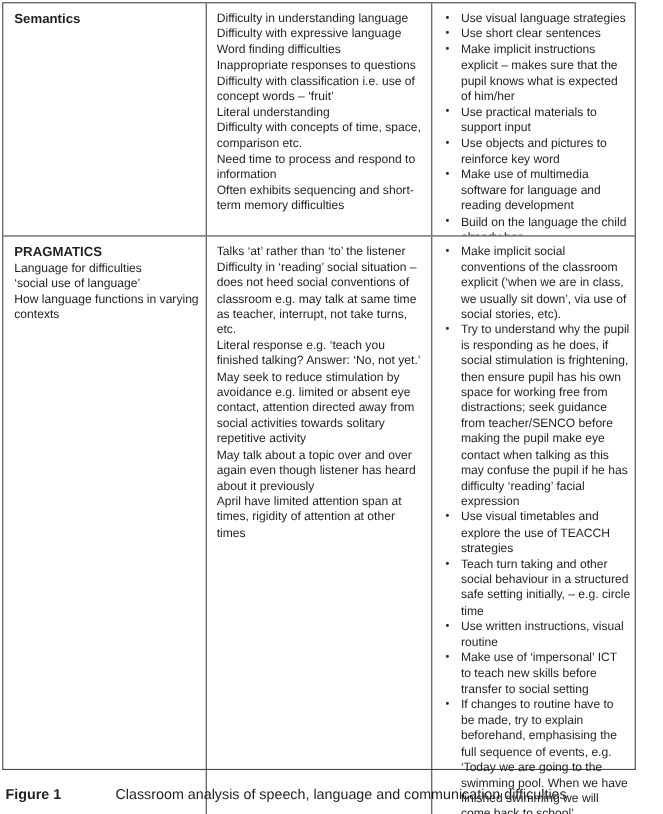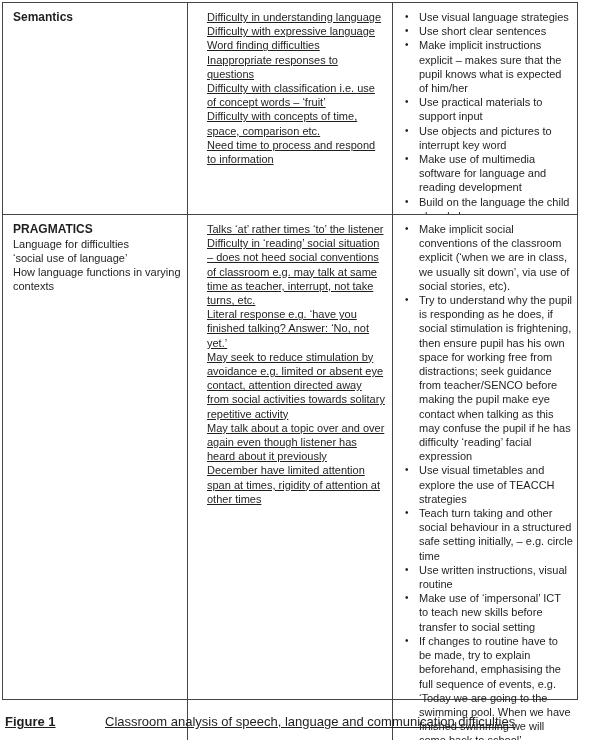--- a/index.html
+++ b/index.html
@@ -29,21 +29,21 @@
   .t-row.row-semantics{height:211px;}
   .t-row.row-pragmatics{flex:1; border-top:1.5px solid #454545;}
   .cell{
     box-sizing:border-box;
     padding:7px 6px 6px 10px;
     font-size:11px;
     line-height:14.2px;
     overflow:hidden;
   }
   .cell.c2,.cell.c3{border-left:1.5px solid #454545;}
-  .cell.c2{padding-left:19px;text-decoration:underline;}
+  .cell.c2{padding-left:9px;}
   .cell.c3{padding-left:12px; padding-right:4px;}
   .term-title{
     font-weight:bold;
     font-size:12px;
     line-height:14.5px;
   }
   .def-line{margin:0;}
   .item{margin:0;}
   .bullet-item{
     display:flex;
@@ -57,21 +57,20 @@
   }
   .bullet-item .bt{flex:1;}
   .caption{
     position:absolute;
     left:5px; top:714px;
     width:595px;
     display:flex;
     align-items:baseline;
     font-size:13px;
     line-height:16px;
-    text-decoration:underline;
   }
   .caption .cap-label{
     font-weight:bold;
     flex:0 0 100px;
   }
 </style>
 </head>
 <body>
 
 <div class="figure-table">
@@ -79,43 +78,45 @@
   <div class="t-row row-semantics">
     <div class="cell c1">
       <div class="term-title">Semantics</div>
     </div>
     <div class="cell c2">
         <div class="item">Difficulty in understanding language</div>
         <div class="item">Difficulty with expressive language</div>
         <div class="item">Word finding difficulties</div>
         <div class="item">Inappropriate responses to questions</div>
         <div class="item">Difficulty with classification i.e. use of concept words – ‘fruit’</div>
+        <div class="item">Literal understanding</div>
         <div class="item">Difficulty with concepts of time, space, comparison etc.</div>
         <div class="item">Need time to process and respond to information</div>
+        <div class="item">Often exhibits sequencing and short-term memory difficulties</div>
       </div>
     <div class="cell c3">
         <div class="bullet-item">
           <span class="dot">•</span>
           <span class="bt">Use visual language strategies</span>
         </div>
         <div class="bullet-item">
           <span class="dot">•</span>
           <span class="bt">Use short clear sentences</span>
         </div>
         <div class="bullet-item">
           <span class="dot">•</span>
           <span class="bt">Make implicit instructions explicit – makes sure that the pupil knows what is expected of him/her</span>
         </div>
         <div class="bullet-item">
           <span class="dot">•</span>
           <span class="bt">Use practical materials to support input</span>
         </div>
         <div class="bullet-item">
           <span class="dot">•</span>
-          <span class="bt">Use objects and pictures to interrupt key word</span>
+          <span class="bt">Use objects and pictures to reinforce key word</span>
         </div>
         <div class="bullet-item">
           <span class="dot">•</span>
           <span class="bt">Make use of multimedia software for language and reading development</span>
         </div>
         <div class="bullet-item">
           <span class="dot">•</span>
           <span class="bt">Build on the language the child already has</span>
         </div>
       </div>
@@ -124,26 +125,26 @@
   <div class="t-row row-pragmatics">
     <div class="cell c1">
       <div class="term-title">PRAGMATICS</div>
       <div>
           <div class="def-line">Language for difficulties</div>
           <div class="def-line">‘social use of language’</div>
           <div class="def-line">How language functions in varying contexts</div>
         </div>
     </div>
     <div class="cell c2">
-        <div class="item">Talks ‘at’ rather times ‘to’ the listener</div>
+        <div class="item">Talks ‘at’ rather than ‘to’ the listener</div>
         <div class="item">Difficulty in ‘reading’ social situation – does not heed social conventions of classroom e.g. may talk at same time as teacher, interrupt, not take turns, etc.</div>
-        <div class="item">Literal response e.g. ‘have you finished talking? Answer: ‘No, not yet.’</div>
+        <div class="item">Literal response e.g. ‘teach you finished talking? Answer: ‘No, not yet.’</div>
         <div class="item">May seek to reduce stimulation by avoidance e.g. limited or absent eye contact, attention directed away from social activities towards solitary repetitive activity</div>
         <div class="item">May talk about a topic over and over again even though listener has heard about it previously</div>
-        <div class="item">December have limited attention span at times, rigidity of attention at other times</div>
+        <div class="item">April have limited attention span at times, rigidity of attention at other times</div>
       </div>
     <div class="cell c3">
         <div class="bullet-item">
           <span class="dot">•</span>
           <span class="bt">Make implicit social conventions of the classroom explicit (‘when we are in class, we usually sit down’, via use of social stories, etc).</span>
         </div>
         <div class="bullet-item">
           <span class="dot">•</span>
           <span class="bt">Try to understand why the pupil is responding as he does, if social stimulation is frightening, then ensure pupil has his own space for working free from distractions; seek guidance from teacher/SENCO before making the pupil make eye contact when talking as this may confuse the pupil if he has difficulty ‘reading’ facial expression</span>
         </div>

